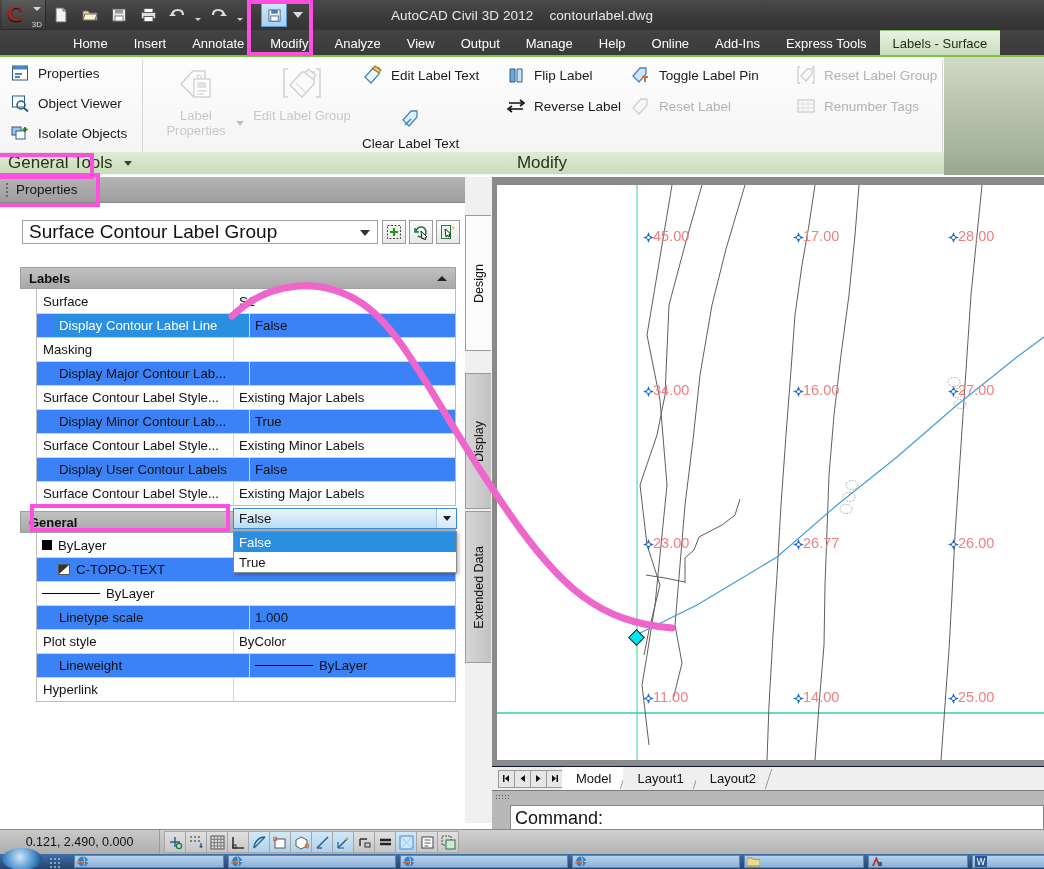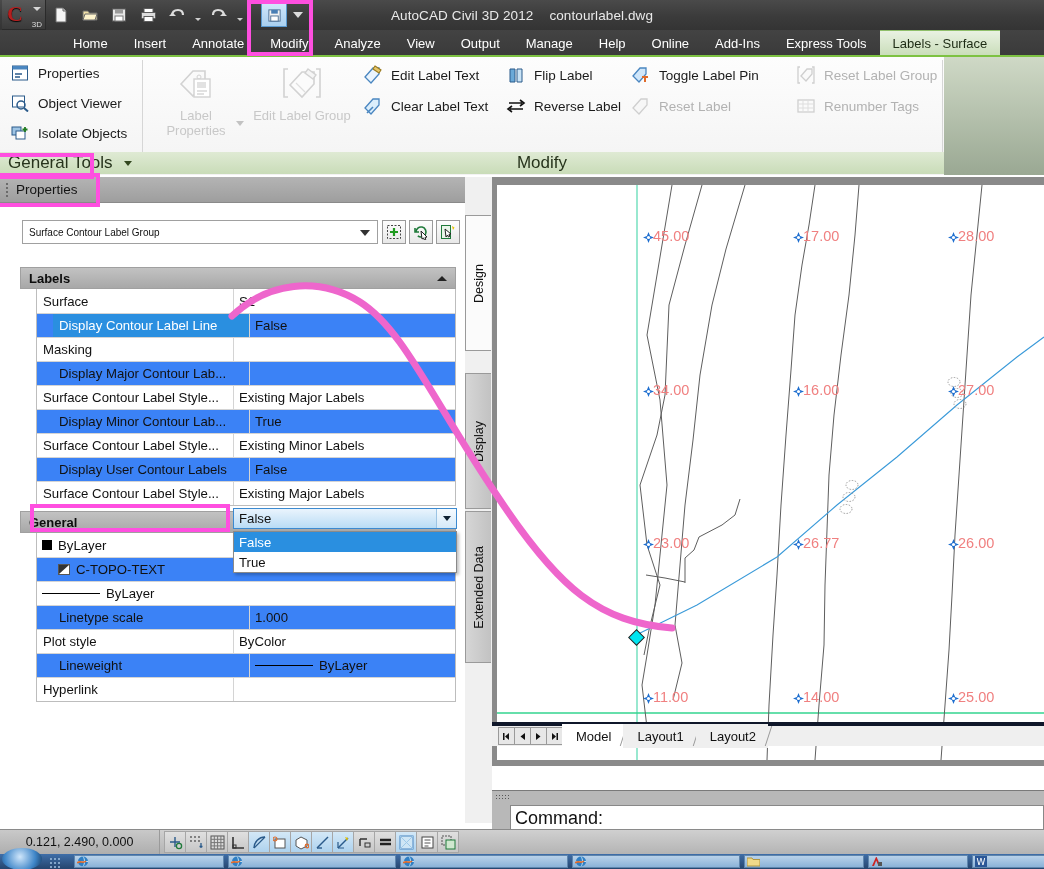--- a/index.html
+++ b/index.html
@@ -99,21 +99,21 @@
       radial-gradient(circle, #6b6b6b 40%, transparent 42%) 0 0/4px 4px repeat; }
   .hl-props { position:absolute; left:-4px; top:-4px; width:104px; height:34px;
     border:4px solid #ff4fe0; z-index:40; pointer-events:none; }
 
   .pal-body { position:absolute; left:0; top:26px; width:472px; height:620px;
     background:#ffffff; }
 
   
   .objsel { position:absolute; left:22px; top:17px; width:356px; height:24px;
     background:#fff; border:1px solid #a0a0a0; display:flex; align-items:center;
-    padding:0 6px; font-size:10px; color:#111; }
+    padding:0 6px; font-size:19px; color:#111; }
   .objsel .dn { position:absolute; right:7px; top:9px; width:0;height:0;
     border-left:5px solid transparent;border-right:5px solid transparent;
     border-top:6px solid #333; }
   .selbtns { position:absolute; left:382px; top:17px; display:flex; gap:3px; }
   .selbtn { width:24px; height:24px; background:linear-gradient(180deg,#fdfdfd,#e8e8e8);
     border:1px solid #9a9a9a; display:flex;align-items:center;justify-content:center; }
 
   
   .catbar { position:absolute; left:20px; width:436px; height:22px;
     background:linear-gradient(180deg,#c2c2c2,#a8a8a8);
@@ -178,22 +178,22 @@
     background:#8a8a8a; }
   .canvas { position:absolute; left:5px; top:8px; width:547px; height:575px;
     background:#ffffff; overflow:hidden; }
   .canvas svg { display:block; }
 
   .cl { position:absolute; font-size:14.5px; color:#f08080;
     font-family:"Liberation Sans", sans-serif; white-space:nowrap; }
   .cmark { position:absolute; width:11px; height:11px; }
 
   
-  .laybar { position:absolute; left:492px; top:722px; width:552px; height:24px;
-    background:#efefef; border-top:4px solid #0f172a; display:flex; align-items:center; }
+  .laybar { position:absolute; left:492px; top:766px; width:552px; height:24px;
+    background:#efefef; border-top:1px solid #0f172a; display:flex; align-items:center; }
   .navbtns { display:flex; margin-left:6px; }
   .nbtn { width:17px; height:18px; border:1px solid #9a9a9a; background:#e7e7e7;
     display:flex; align-items:center; justify-content:center; margin-right:-1px; }
   .ltab { height:24px; padding:0 12px 0 14px; display:flex; align-items:center;
     font-size:13px; color:#111; position:relative; }
   .ltab:after { content:""; position:absolute; right:-1px; top:2px; width:1px; height:20px;
     background:#9a9a9a; transform:skewX(-18deg); }
 
   
   .cmdwrap { position:absolute; left:492px; top:790px; width:552px; height:45px;
@@ -429,21 +429,21 @@
 
   <div class="smallbtn" style="left:362px; top:64px;">
     <span class="sico">
       <svg width="20" height="20" viewBox="0 0 20 20">
           <path d="M2 12 L10 3 L16 3 L16 9 L8 18 Z" fill="#eaf4fd" stroke="#4a86c0" stroke-width="1.3"></path>
           <path d="M12 1l6 4-2 3-6-4z" fill="#e8c76a" stroke="#9a7b20" stroke-width="1.1"></path>
         </svg>
     </span>
     <span>Edit Label Text</span>
   </div>
-  <div class="smallbtn" style="left:362px; top:95px;">
+  <div class="smallbtn" style="left:362px; top:107px;flex-direction:column;">
     <span class="sico">
       <svg width="20" height="20" viewBox="0 0 20 20">
           <path d="M2 12 L10 3 L16 3 L16 9 L8 18 Z" fill="#dbeefc" stroke="#4a86c0" stroke-width="1.3"></path>
           <path d="M4 17l6-6" stroke="#4a86c0" stroke-width="1.6"></path>
         </svg>
     </span>
     <span>Clear Label Text</span>
   </div>
 
   <div class="smallbtn" style="left:505px; top:64px;">

